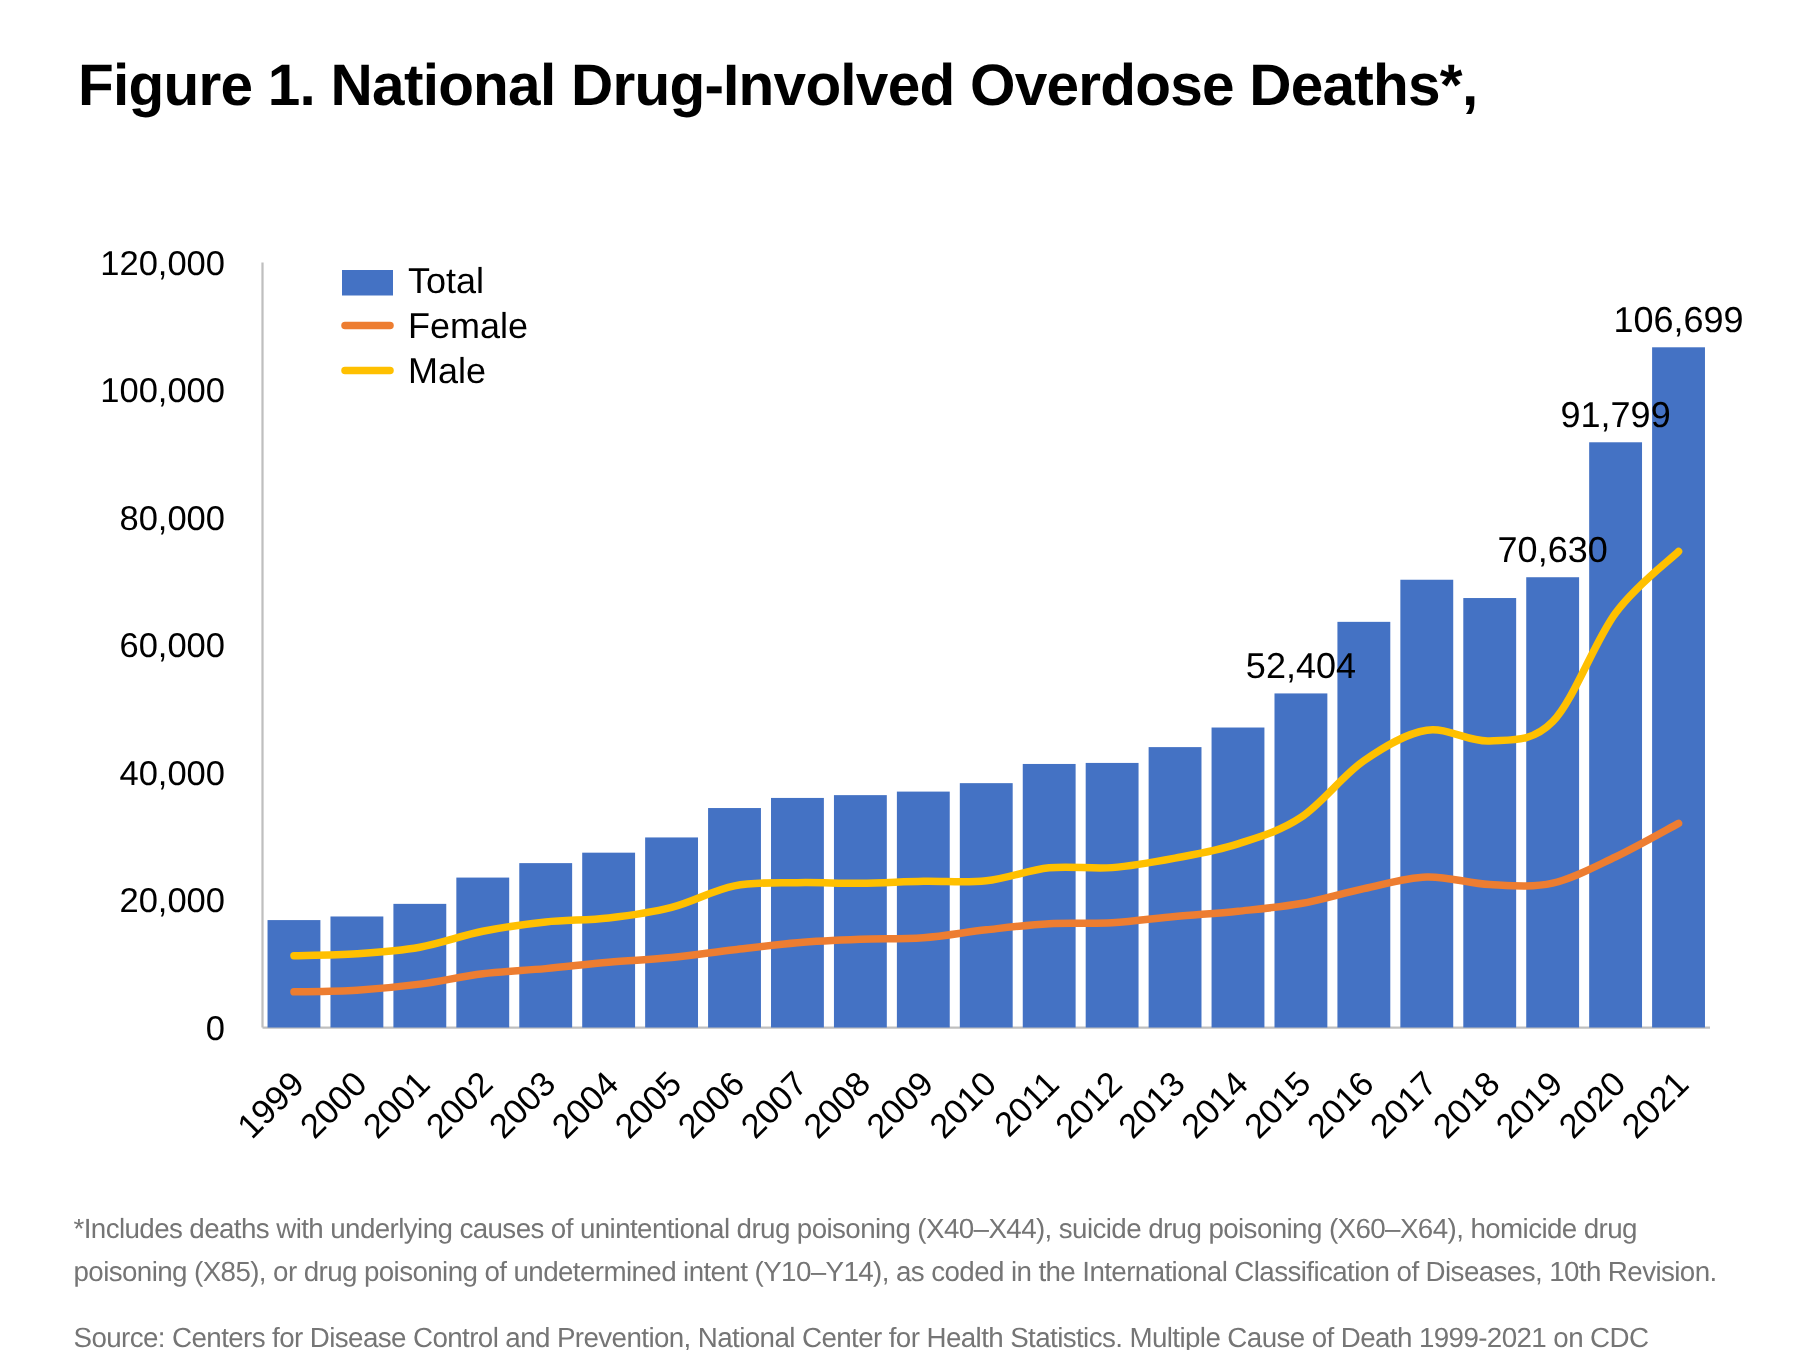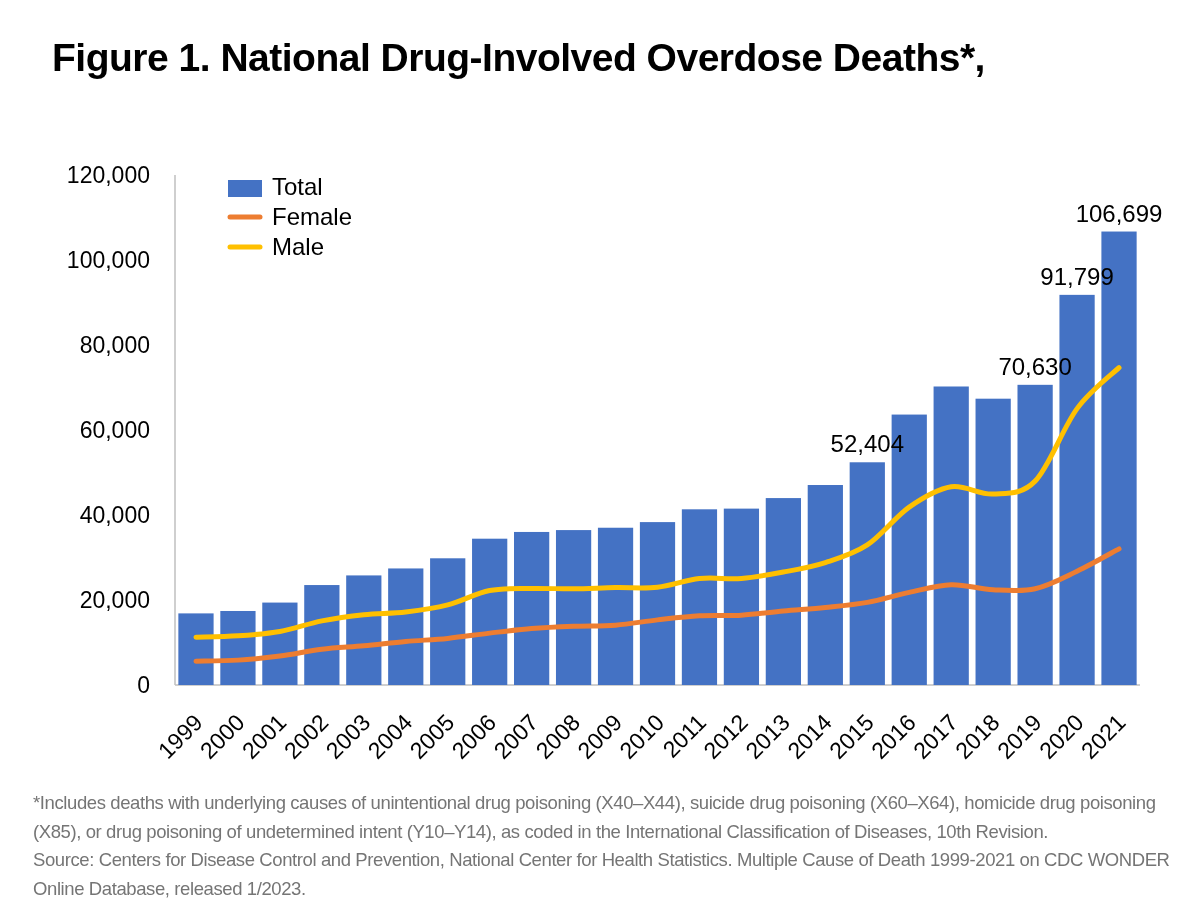--- a/index.html
+++ b/index.html
@@ -10,21 +10,21 @@
   .title{
     position:absolute;top:33px;left:0;width:1037px;text-align:center;
     font-weight:bold;font-size:39px;line-height:50px;letter-spacing:-0.5px;color:#000;
   }
   #chart{position:absolute;top:150px;left:0;}
   #chart text{font-family:"Liberation Sans",sans-serif;}
   .footnote{
     position:absolute;top:789px;left:33px;width:1152px;
     font-size:18.5px;line-height:28.5px;letter-spacing:-0.4px;
   }
-  .footnote p{margin:0;}
+  .footnote p{margin:16px;}
 </style>
 </head>
 <body>
 
 <div class="page" style="background: rgb(255, 255, 255);">
 
   <div class="title" style="color: rgb(0, 0, 0);">
     <div>Figure 1. National Drug-Involved Overdose Deaths*,</div>
   </div>
 

